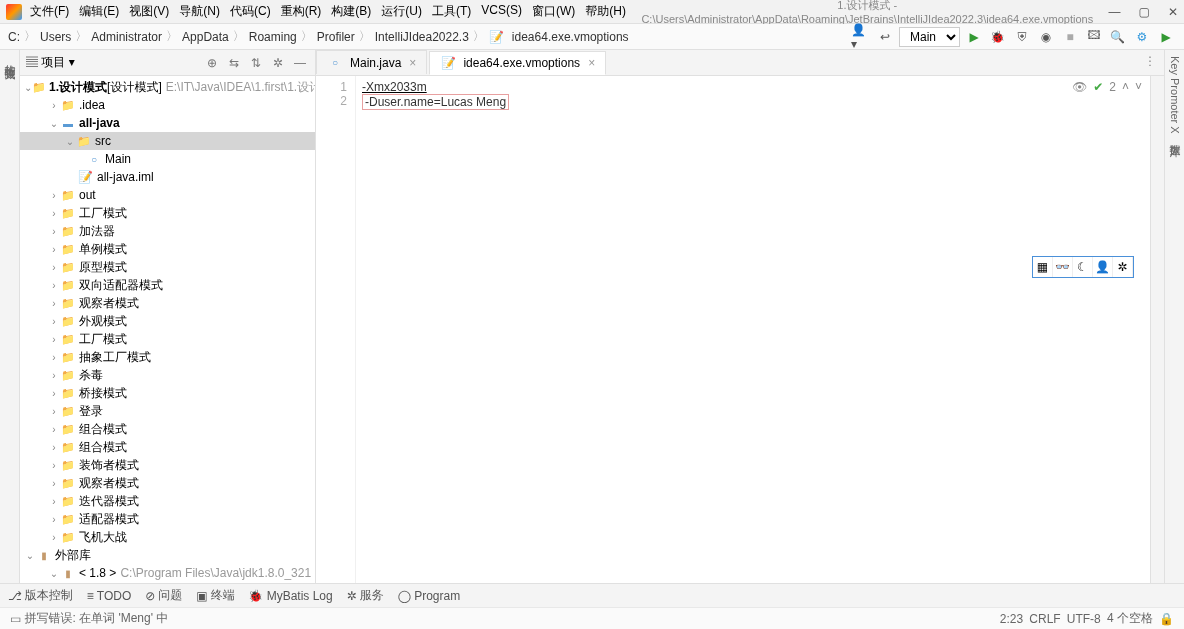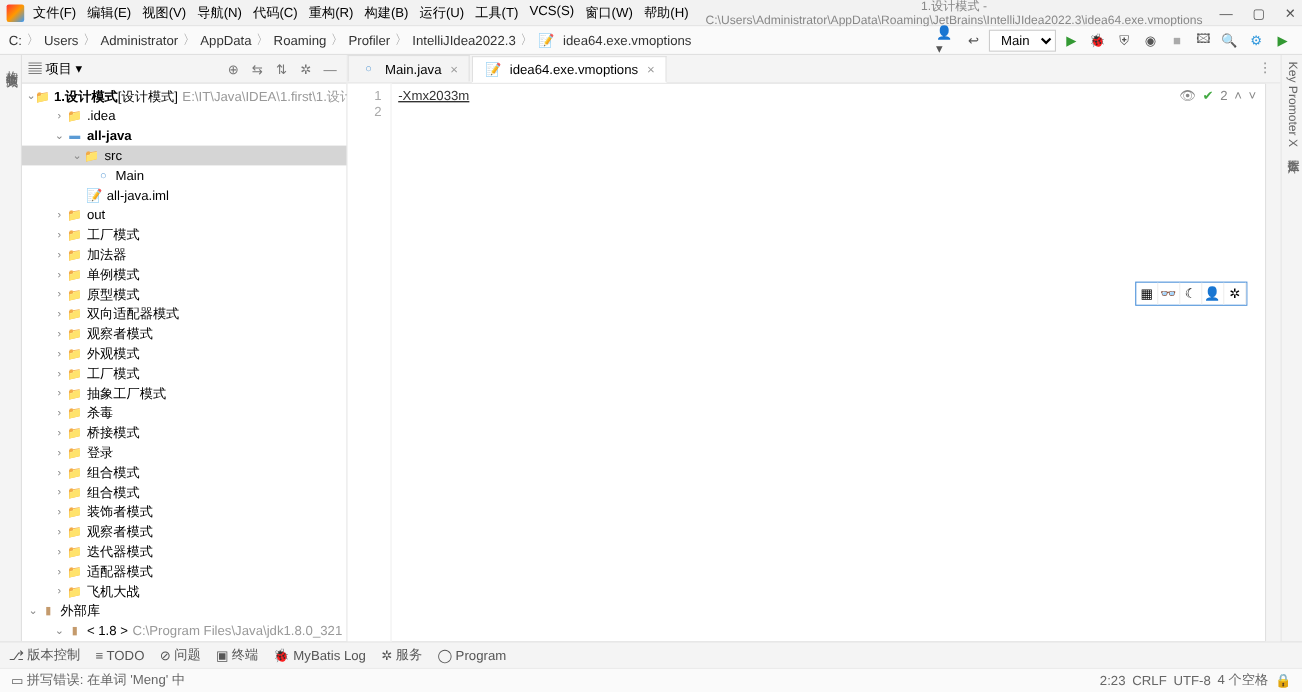--- a/index.html
+++ b/index.html
@@ -292,20 +292,21 @@
       <div style="flex:1"></div>
         <div style="padding:4px 8px;color:#888">⋮</div>
     </div>
     <div class="code">
       <div class="gutter">
         <div>1</div>
           <div>2</div>
       </div>
       <div class="lines">
         <div class="l1">-Xmx2033m</div>
+        <div><span class="l2">-Duser.name=Lucas Meng</span></div>
         <div class="inspect">
           <span>👁</span>
           <span class="ok">✔</span>
             <span>2</span>
           <span>˄</span>
             <span>˅</span>
         </div>
       </div>
       <div class="scrolly"></div>
     </div>

